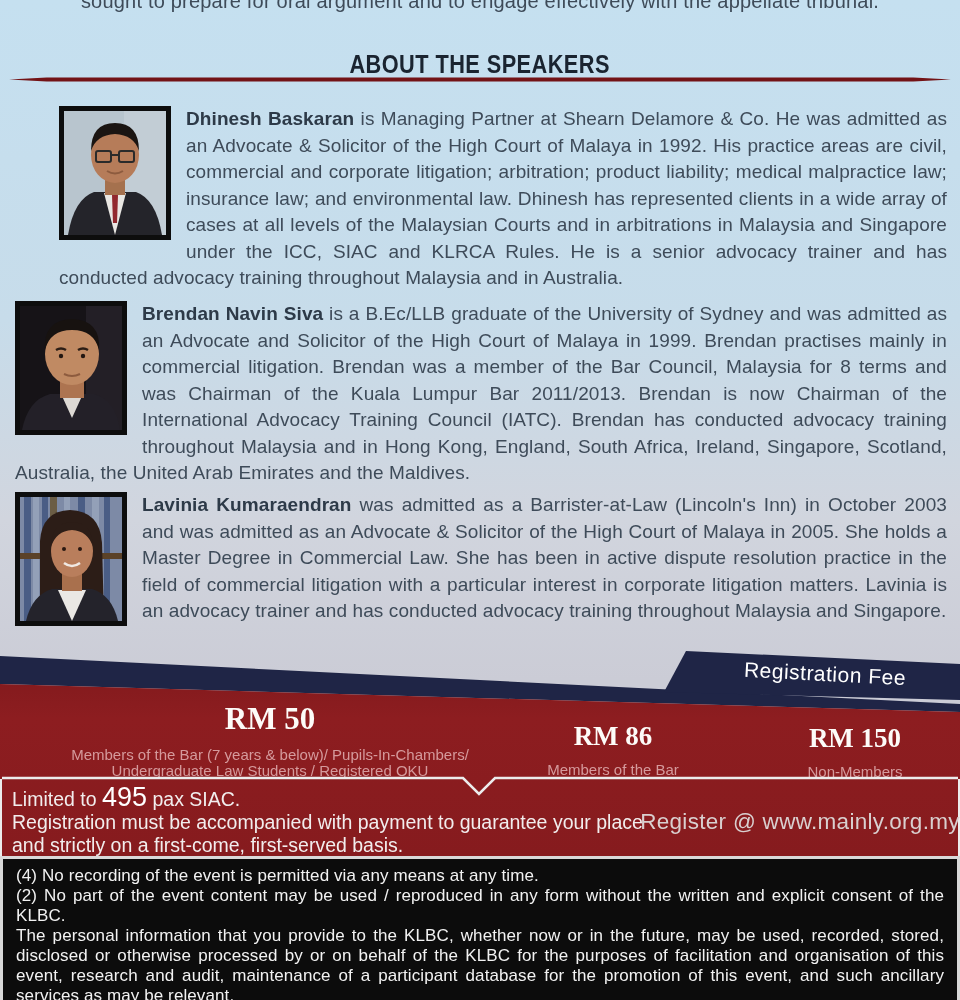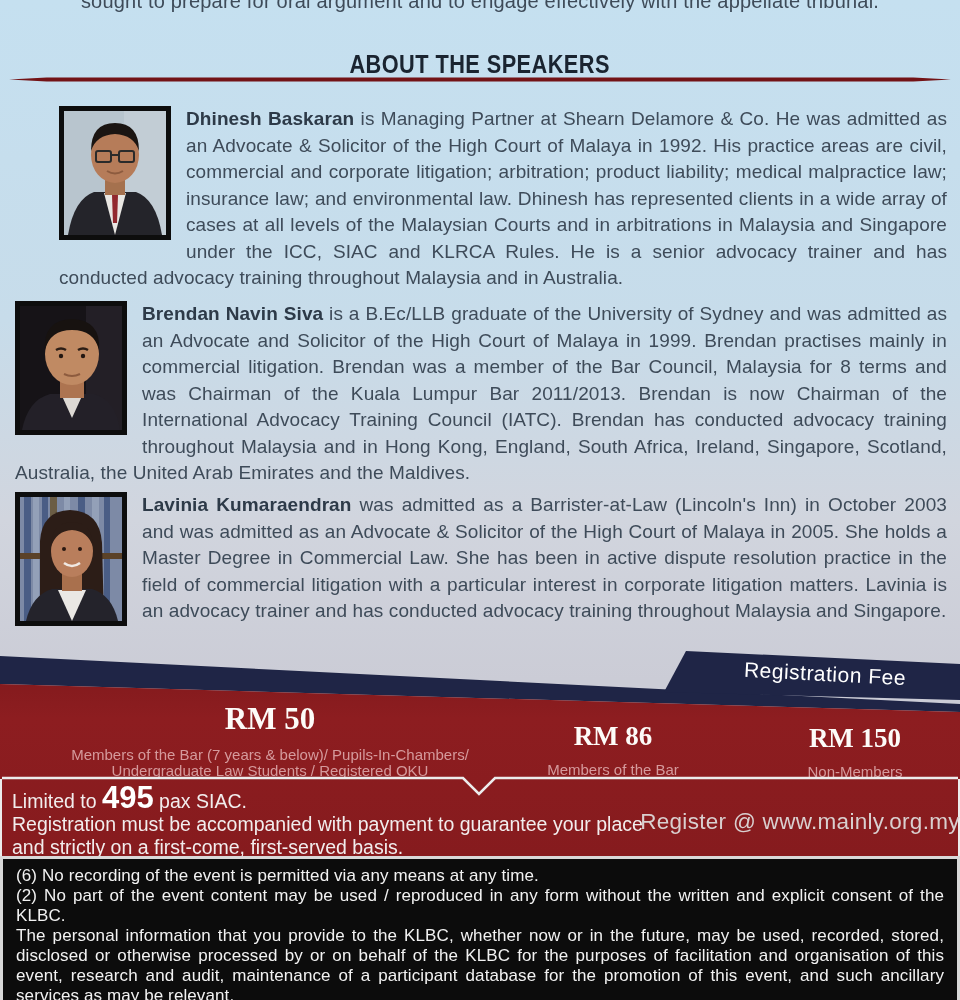--- a/index.html
+++ b/index.html
@@ -79,21 +79,21 @@
   .fee-150 .fee-amount{font-size:27px;}
   .notch-line{position:absolute;left:0;top:770px;}
   .side-border{position:absolute;width:2px;background:var(--white-line);top:779px;height:77px;}
   .side-border.left{left:0;}
   .side-border.right{right:0;}
   .limited-text{
     position:absolute;left:12px;top:786px;width:640px;color:#f2eded;
     font-size:19.5px;line-height:23px;
   }
   .limited-text p{margin:0;}
-  .limited-big{font-size:31px;font-weight:bold;color:#ffffff;}
+  .limited-big{font-size:27px;font-weight:normal;color:#ffffff;}
   .register-at{
     position:absolute;left:640px;top:809px;width:320px;text-align:center;
     color:#d9cfcf;font-size:22.5px;letter-spacing:.3px;
   }
   
   .terms{
     position:absolute;left:0;right:0;top:856px;bottom:0;background:#0c0c0c;
     border-top:3px solid #d9d9d9;border-left:3px solid #d9d9d9;border-right:3px solid #d9d9d9;
     box-sizing:border-box;padding:7px 13px 0 13px;
   }
@@ -210,18 +210,18 @@
   <div class="side-border left"></div>
   <div class="side-border right"></div>
 
   <div class="limited-text">
     <p><span>Limited to </span><span class="limited-big">495</span><span> pax SIAC.</span></p>
     <p>Registration must be accompanied with payment to guarantee your place and strictly on a first-come, first-served basis.</p>
   </div>
   <div class="register-at">Register @ www.mainly.org.my</div>
 
   <footer class="terms">
-    <p>(6) No recording of the event is permitted via any means at any time.</p>
+    <p>(4) No recording of the event is permitted via any means at any time.</p>
     <p>(2) No part of the event content may be used / reproduced in any form without the written and explicit consent of the KLBC.</p>
     <p>The personal information that you provide to the KLBC, whether now or in the future, may be used, recorded, stored, disclosed or otherwise processed by or on behalf of the KLBC for the purposes of facilitation and organisation of this event, research and audit, maintenance of a participant database for the promotion of this event, and such ancillary services as may be relevant.</p>
   </footer>
 
 </div>
 
 </body></html>

